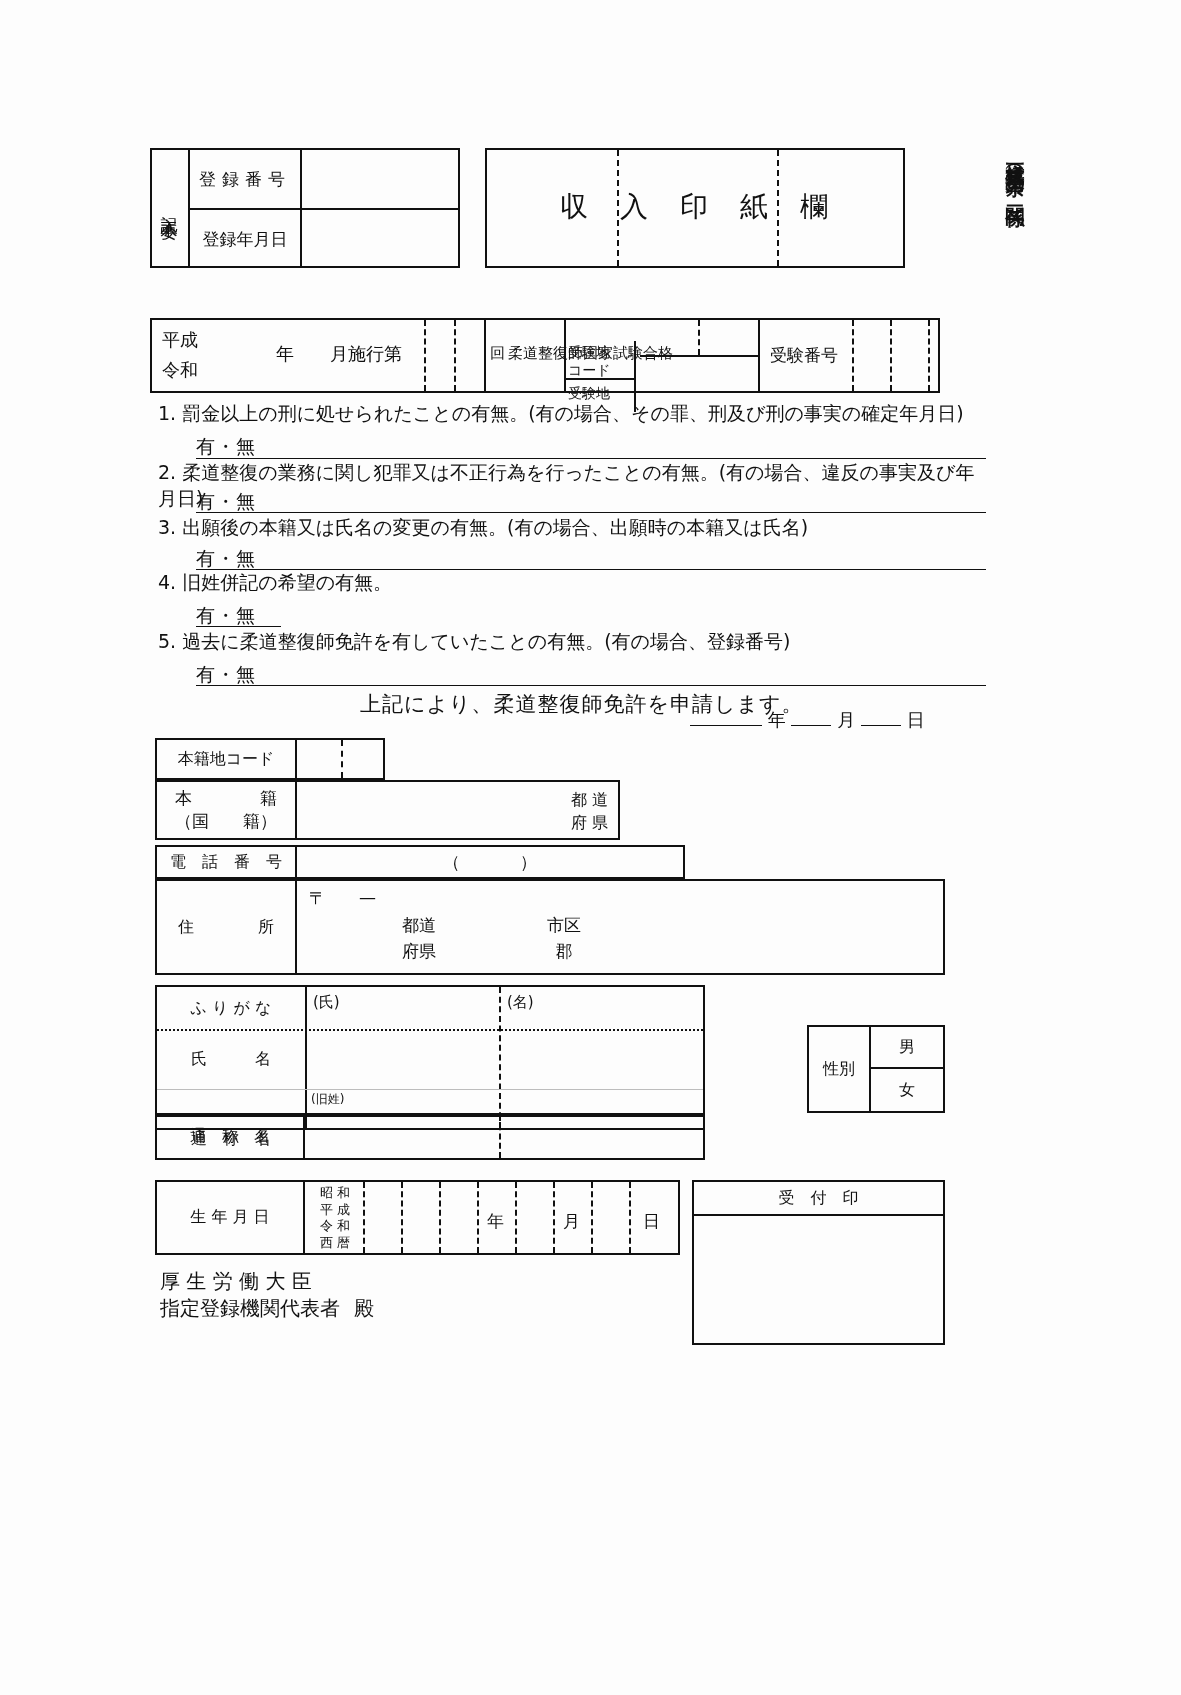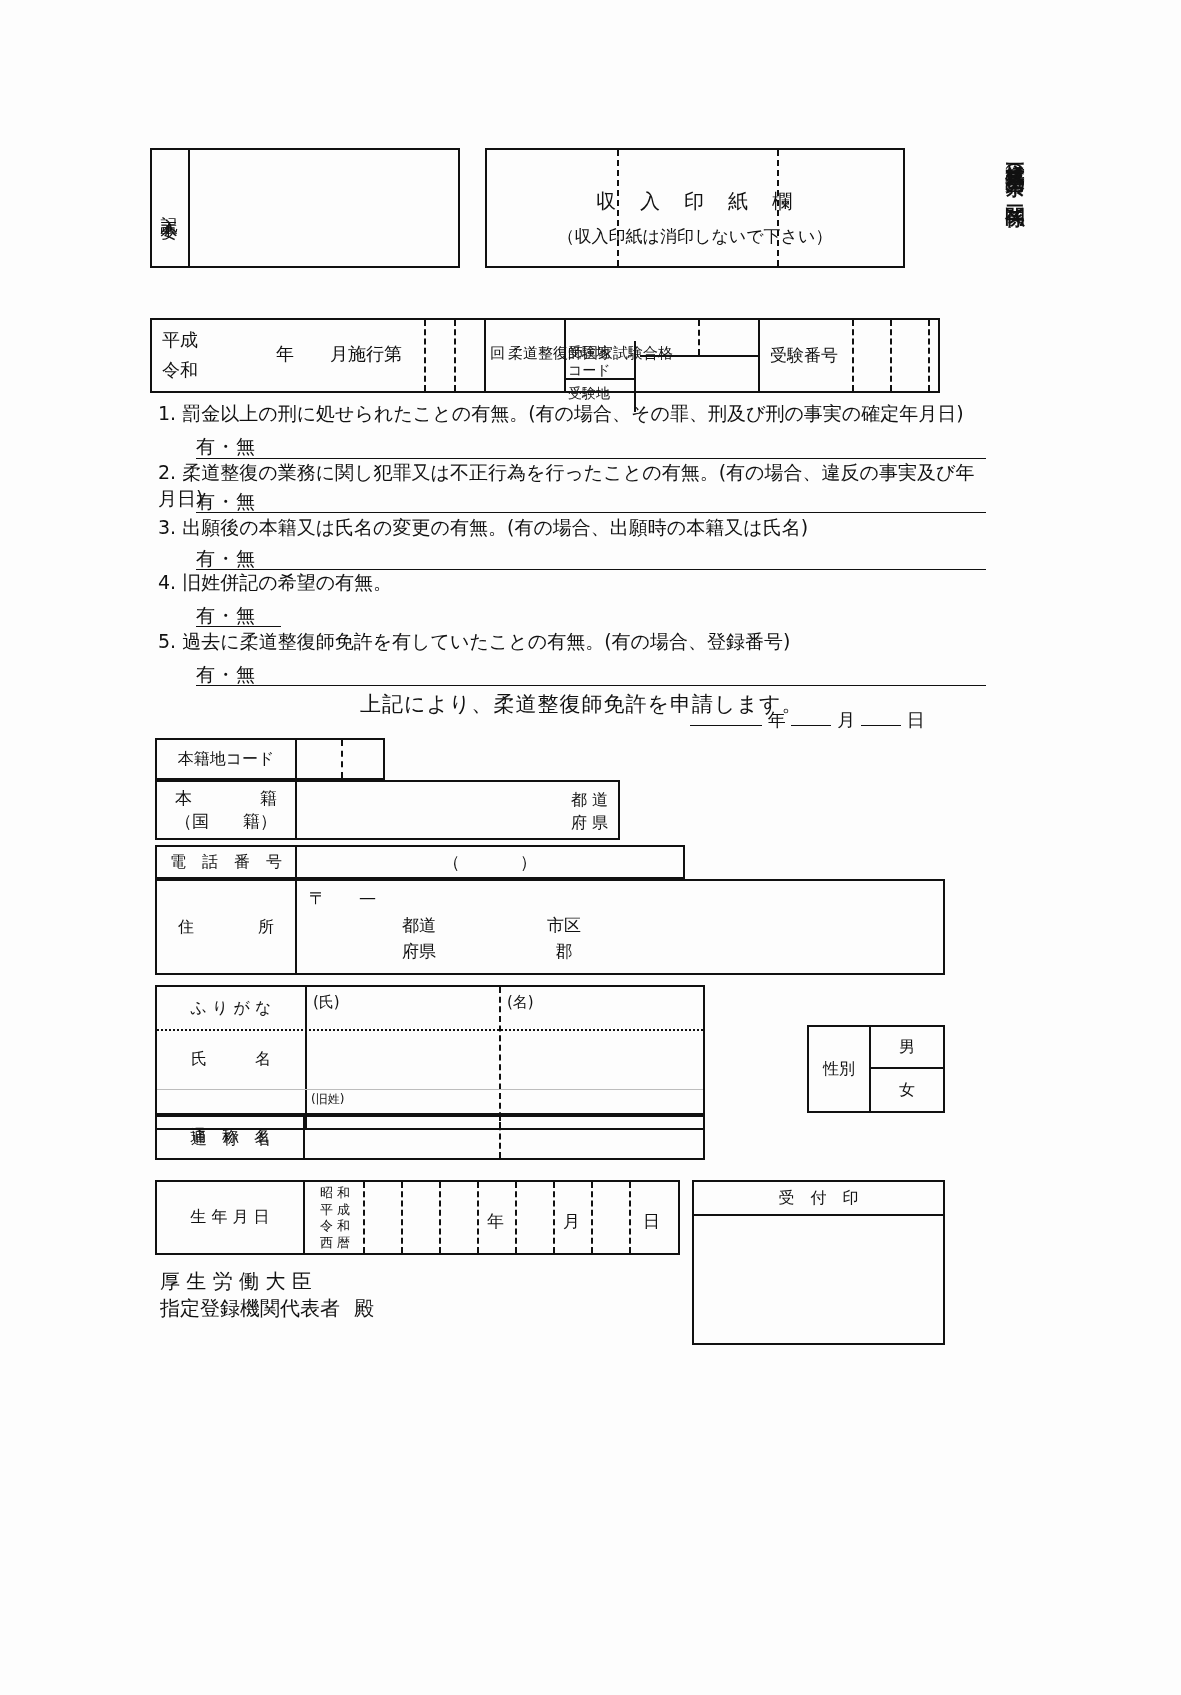--- a/index.html
+++ b/index.html
@@ -37,21 +37,21 @@
   .dash-v { border-left: 2px dashed #111; }
 
   
   .sp1 { letter-spacing: 6px; }
 
   .t14 { font-size: 14px; }
   .t15 { font-size: 15px; }
   .t16 { font-size: 16px; }
   .t17 { font-size: 17px; }
   .t18 { font-size: 18px; }
-  .t20 { font-size: 20px; }
+  .t20 { font-size: 28px; }
 
   
   #reg-block { left: 150px; top: 148px; width: 310px; height: 120px; }
   #reg-side  { left: 0; top: 0; width: 38px; height: 100%; border-right: 2px solid #111;
                display:flex; align-items:center; justify-content:center; }
   #reg-side span { writing-mode: vertical-rl; font-size: 17px; letter-spacing: 3px; }
   .reg-lbl { width: 112px; border-right: 2px solid #111; }
   .reg-row { height: 50%; display: flex; }
   .reg-row:first-child { border-bottom: 2px solid #111; }
 
@@ -88,27 +88,36 @@
 </style>
 </head>
 <body>
 
 <div class="page">
 
   <div class="abs bx bd" id="reg-block">
     <div class="abs bx" id="reg-side">
       <span>記入不要</span>
     </div>
+    <div style="margin-left:38px; height:100%;">
+      <div class="reg-row">
+        <div class="reg-lbl bx ctr t17 sp1">登録番号</div>
+        <div class="bx" style="flex:1"></div>
+      </div>
+      <div class="reg-row">
+        <div class="reg-lbl bx ctr t17">登録年月日</div>
+        <div class="bx" style="flex:1"></div>
+      </div>
+    </div>
   </div>
 
   <div class="abs bx bd" id="stamp-box">
     <div class="dv" style="left:130px"></div>
     <div class="dv" style="left:290px"></div>
     <div class="abs t20" style="left:0; top:38px; width:100%; text-align:center; letter-spacing:2px;">収　入　印　紙　欄</div>
-    <div class="abs t17" style="left:0; top:75px; width:100%; text-align:center;">（収入印紙は消印しないで下さい）</div>
   </div>
 
   <div class="abs" id="form-no">
     <span>様式第一号（第一条の三関係）</span>
   </div>
 
 
   <div class="abs bx bd" id="exam-row">
 
     <div class="abs t18" style="left:10px; top:8px;">平成</div>

